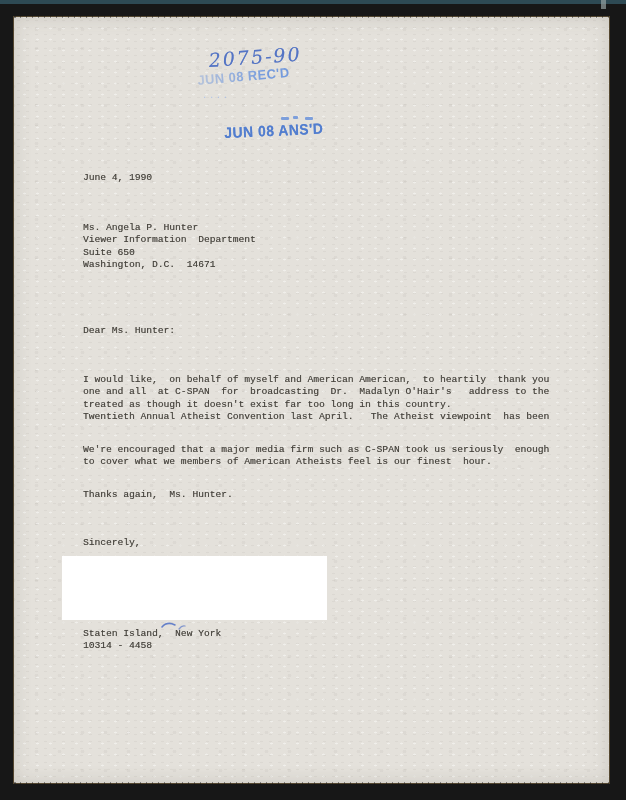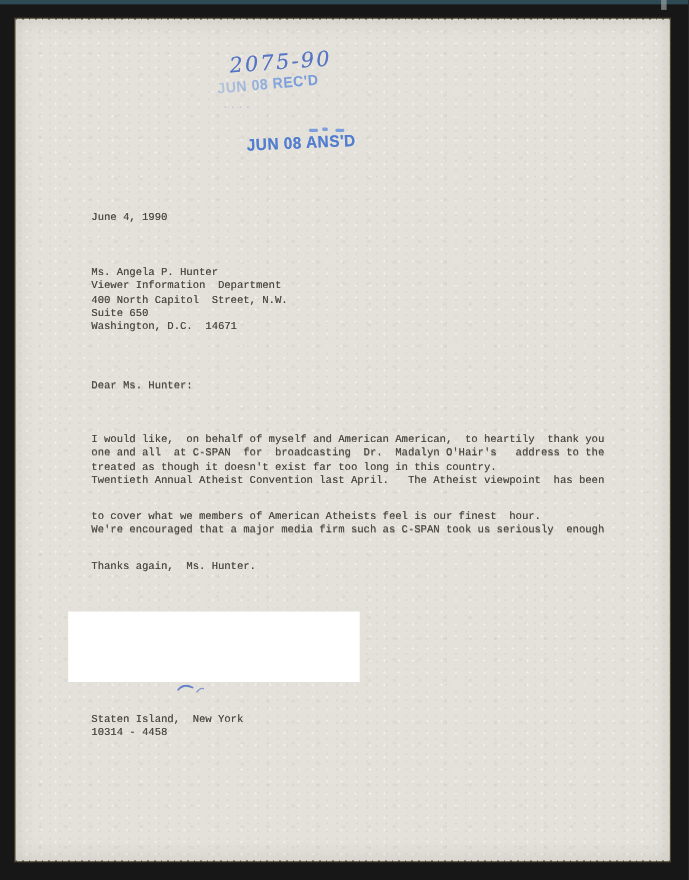--- a/index.html
+++ b/index.html
@@ -27,21 +27,20 @@
     background:repeating-linear-gradient(90deg,rgba(25,25,25,.45) 0 1.5px,transparent 1.5px 6px);
   }
   .paper::before{top:-1px}
   .paper::after{bottom:-1px}
   .typed{
     position:absolute;left:69px;
     font-family:"Liberation Mono",monospace;
     font-size:9.6px;line-height:12.3px;
     color:#46433d;white-space:pre;
     text-shadow:.2px .2px .35px rgba(70,66,58,.55);
-    margin-top:20px;
   }
   .date{top:155px}
   .address{top:205px}
   .salutation{top:308px}
   .p1{top:357px}
   .p2{top:427px}
   .thanks{top:472px}
   .closing{top:520px}
   .cityzip{top:611px}
   .hw{
@@ -92,27 +91,27 @@
     <div class="stamp stamp-recd">JUN 08 REC'D</div>
     <div class="ink-dots">....</div>
 
     <div class="ink-dash dash1"></div>
     <div class="ink-dash dash2"></div>
     <div class="ink-dash dash3"></div>
     <div class="stamp stamp-ansd">JUN 08 ANS'D</div>
 
     <div class="typed date">June 4, 1990</div>
 
-    <div class="typed address"><div>Ms. Angela P. Hunter</div><div>Viewer Information  Department</div><div>400 North Capitol  Street, N.W.</div><div>Suite 650</div><div>Washington, D.C.  14671</div></div>
+    <div class="typed address"><div>Ms. Angela P. Hunter</div><div>Viewer Information  Department</div><div>Suite 650</div><div>Washington, D.C.  14671</div></div>
 
     <div class="typed salutation">Dear Ms. Hunter:</div>
 
     <div class="typed p1"><div>I would like,  on behalf of myself and American American,  to heartily  thank you</div><div>one and all  at C-SPAN  for  broadcasting  Dr.  Madalyn O'Hair's   address to the</div><div>treated as though it doesn't exist far too long in this country.</div><div>Twentieth Annual Atheist Convention last April.   The Atheist viewpoint  has been</div></div>
 
-    <div class="typed p2"><div>to cover what we members of American Atheists feel is our finest  hour.</div><div>We're encouraged that a major media firm such as C-SPAN took us seriously  enough</div></div>
+    <div class="typed p2"><div>We're encouraged that a major media firm such as C-SPAN took us seriously  enough</div><div>to cover what we members of American Atheists feel is our finest  hour.</div></div>
 
     <div class="typed thanks">Thanks again,  Ms. Hunter.</div>
 
     <div class="typed closing">Sincerely,</div>
 
     <div class="redaction"></div>
 
     <svg class="sig-mark" width="44" height="12" viewBox="0 0 44 12">
       <path d="M20,7 q5,-6 13,-2" stroke="#4568c4" stroke-width="1.6" fill="none" opacity="0.8" stroke-linecap="round"></path>
       <path d="M37,9 q3,-4 6,-3" stroke="#4568c4" stroke-width="1.3" fill="none" opacity="0.6" stroke-linecap="round"></path>

